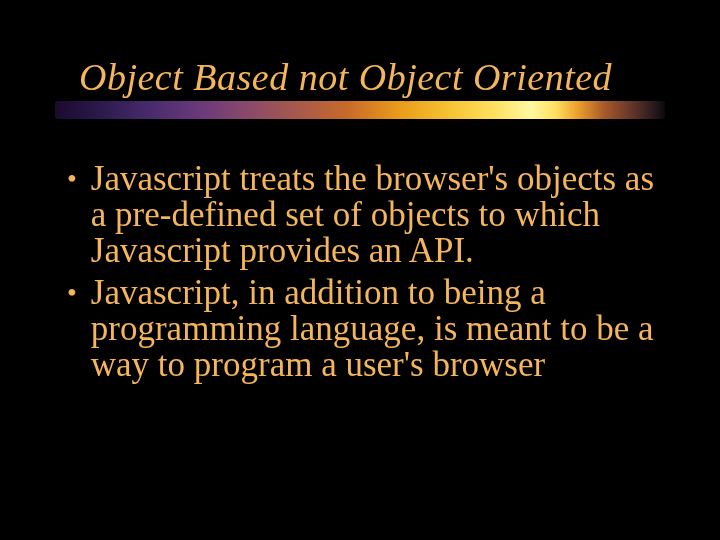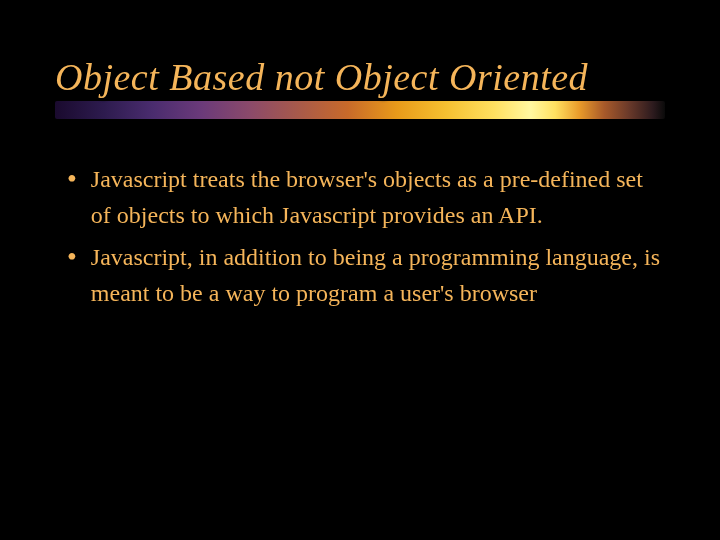--- a/index.html
+++ b/index.html
@@ -21,20 +21,21 @@
       position: relative;
     }
     .title {
       font-size: 38px;
       font-style: italic;
       font-weight: normal;
       color: #f5b55a;
       text-shadow: 2px 2px 3px rgba(0,0,0,0.8);
       margin-bottom: 0px;
       letter-spacing: 0.5px;
+      margin-left: 24px;
     }
     .underline {
       width: 100%;
       height: 18px;
       margin-top: 2px;
       margin-bottom: 42px;
       background: linear-gradient(to right,
         #1a0a2e 0%,
         #2d1b4e 8%,
         #4a2c6e 16%,
@@ -64,21 +65,21 @@
     }
     .bullet {
       color: #f5b55a;
       font-size: 28px;
       line-height: 36px;
       margin-right: 14px;
       flex-shrink: 0;
     }
     .bullet-text {
       color: #f5b55a;
-      font-size: 24px;
+      font-size: 35px;
       line-height: 36px;
       text-shadow: 1px 1px 2px rgba(0,0,0,0.6);
     }
   </style>
 </head>
 <body>
 
 <div class="slide">
   <h1 class="title">Object Based not Object Oriented</h1>
   <div class="underline"></div>

